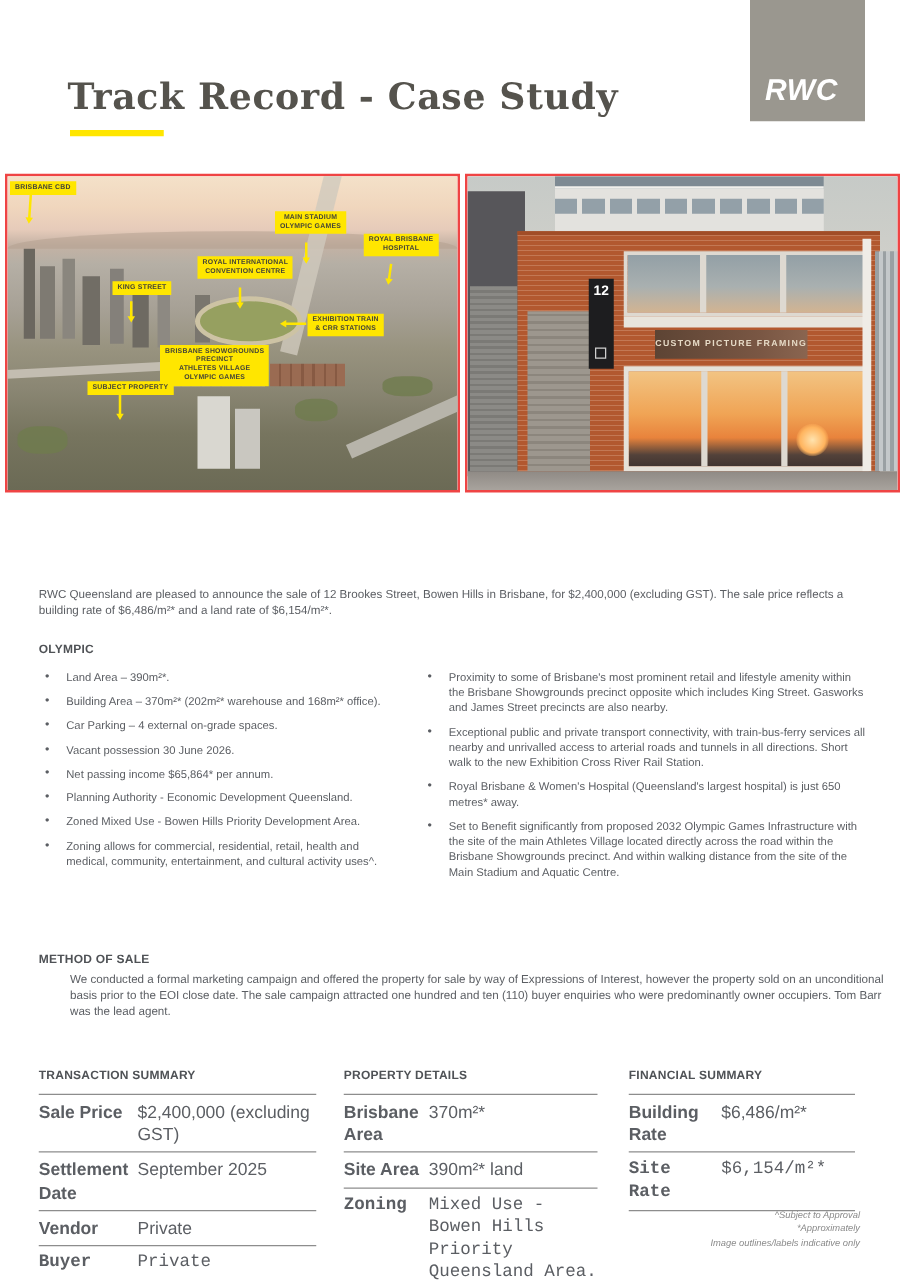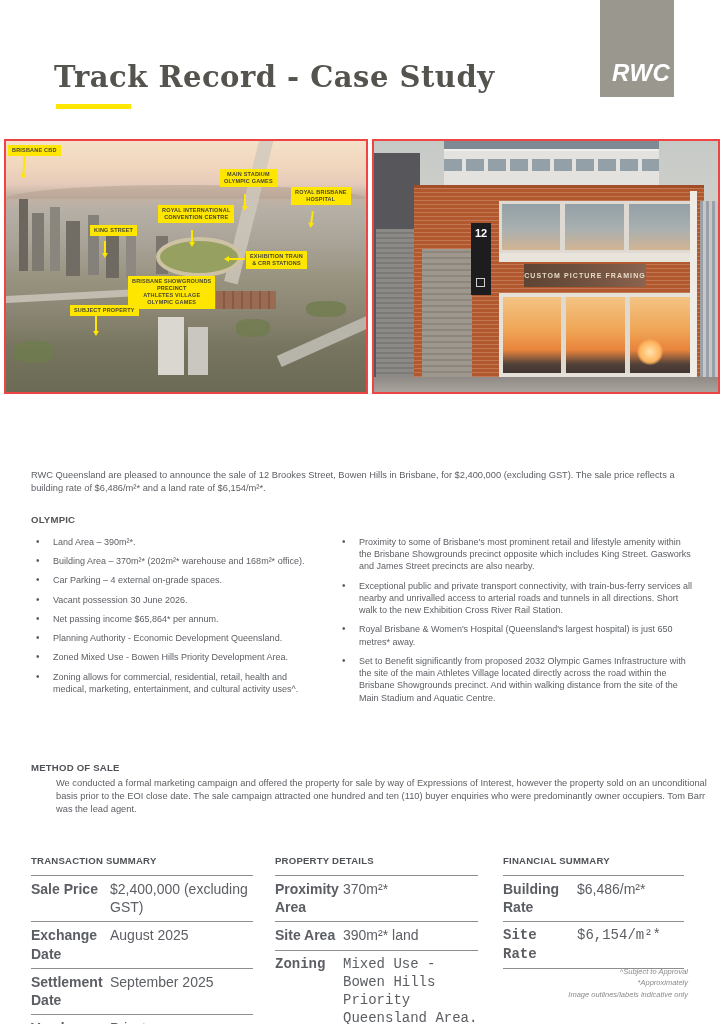--- a/index.html
+++ b/index.html
@@ -13,21 +13,21 @@
   .title {
     position:absolute; left:54px; top:60px;
     font-family:"DejaVu Serif", serif; font-weight:bold;
     font-size:29px; color:#55534d; letter-spacing:.5px;
   }
   .title-underline {
     position:absolute; left:56px; top:104px; width:75px; height:5px;
     background:#ffe600;
   }
   .logo-box {
-    position:absolute; left:600px; top:0; width:74px; height:97px;
+    position:absolute; left:600px; top:0; width:92px; height:97px;
     background:#9a978f;
   }
   .logo-text {
     position:absolute; left:12px; bottom:10px;
     font-style:italic; font-weight:bold; font-size:24px; color:#ffffff;
     letter-spacing:.5px;
   }
   
   .photo { position:absolute; top:139px; height:255px; border:2px solid #ef4444; overflow:hidden; }
   .photo-aerial { left:4px; width:364px; }
@@ -265,63 +265,59 @@
 
   <div class="sec-head h-features">OLYMPIC</div>
   <ul class="feat feat-left">
     <li>Land Area – 390m²*.</li>
     <li>Building Area – 370m²* (202m²* warehouse and 168m²* office).</li>
     <li>Car Parking – 4 external on-grade spaces.</li>
     <li>Vacant possession 30 June 2026.</li>
     <li>Net passing income $65,864* per annum.</li>
     <li>Planning Authority - Economic Development Queensland.</li>
     <li>Zoned Mixed Use - Bowen Hills Priority Development Area.</li>
-    <li>Zoning allows for commercial, residential, retail, health and medical, marketing, entertainment, and cultural activity uses^.</li>
+    <li>Zoning allows for commercial, residential, retail, health and medical, community, entertainment, and cultural activity uses^.</li>
   </ul>
   <ul class="feat feat-right">
     <li>Proximity to some of Brisbane's most prominent retail and lifestyle amenity within the Brisbane Showgrounds precinct opposite which includes King Street. Gasworks and James Street precincts are also nearby.</li>
     <li>Exceptional public and private transport connectivity, with train-bus-ferry services all nearby and unrivalled access to arterial roads and tunnels in all directions. Short walk to the new Exhibition Cross River Rail Station.</li>
     <li>Royal Brisbane &amp; Women's Hospital (Queensland's largest hospital) is just 650 metres* away.</li>
     <li>Set to Benefit significantly from proposed 2032 Olympic Games Infrastructure with the site of the main Athletes Village located directly across the road within the Brisbane Showgrounds precinct. And within walking distance from the site of the Main Stadium and Aquatic Centre.</li>
   </ul>
 
   <div class="sec-head h-method">METHOD OF SALE</div>
   <div class="method-body">We conducted a formal marketing campaign and offered the property for sale by way of Expressions of Interest, however the property sold on an unconditional basis prior to the EOI close date. The sale campaign attracted one hundred and ten (110) buyer enquiries who were predominantly owner occupiers. Tom Barr was the lead agent.</div>
 
   <div class="tbl-block tb-transaction">
     <div class="tbl-head">TRANSACTION SUMMARY</div>
     <div class="dtable">
       <div class="drow">
         <div class="dlabel">Sale Price</div>
         <div class="dval">$2,400,000 (excluding GST)</div>
       </div>
       <div class="drow">
-        <div class="dlabel">Exchange Date</div>
-        <div class="dval">August 2025</div>
-      </div>
-      <div class="drow">
         <div class="dlabel">Settlement Date</div>
         <div class="dval">September 2025</div>
       </div>
       <div class="drow">
         <div class="dlabel">Vendor</div>
         <div class="dval">Private</div>
       </div>
       <div class="drow">
         <div class="dlabel">Buyer</div>
         <div class="dval">Private</div>
       </div>
     </div>
   </div>
 
   <div class="tbl-block tb-property">
     <div class="tbl-head">PROPERTY DETAILS</div>
     <div class="dtable">
       <div class="drow">
-        <div class="dlabel">Proximity Area</div>
+        <div class="dlabel">Brisbane Area</div>
         <div class="dval">370m²*</div>
       </div>
       <div class="drow">
         <div class="dlabel">Site Area</div>
         <div class="dval">390m²* land</div>
       </div>
       <div class="drow">
         <div class="dlabel">Zoning</div>
         <div class="dval">Mixed Use - Bowen Hills Priority Queensland Area.</div>
       </div>

